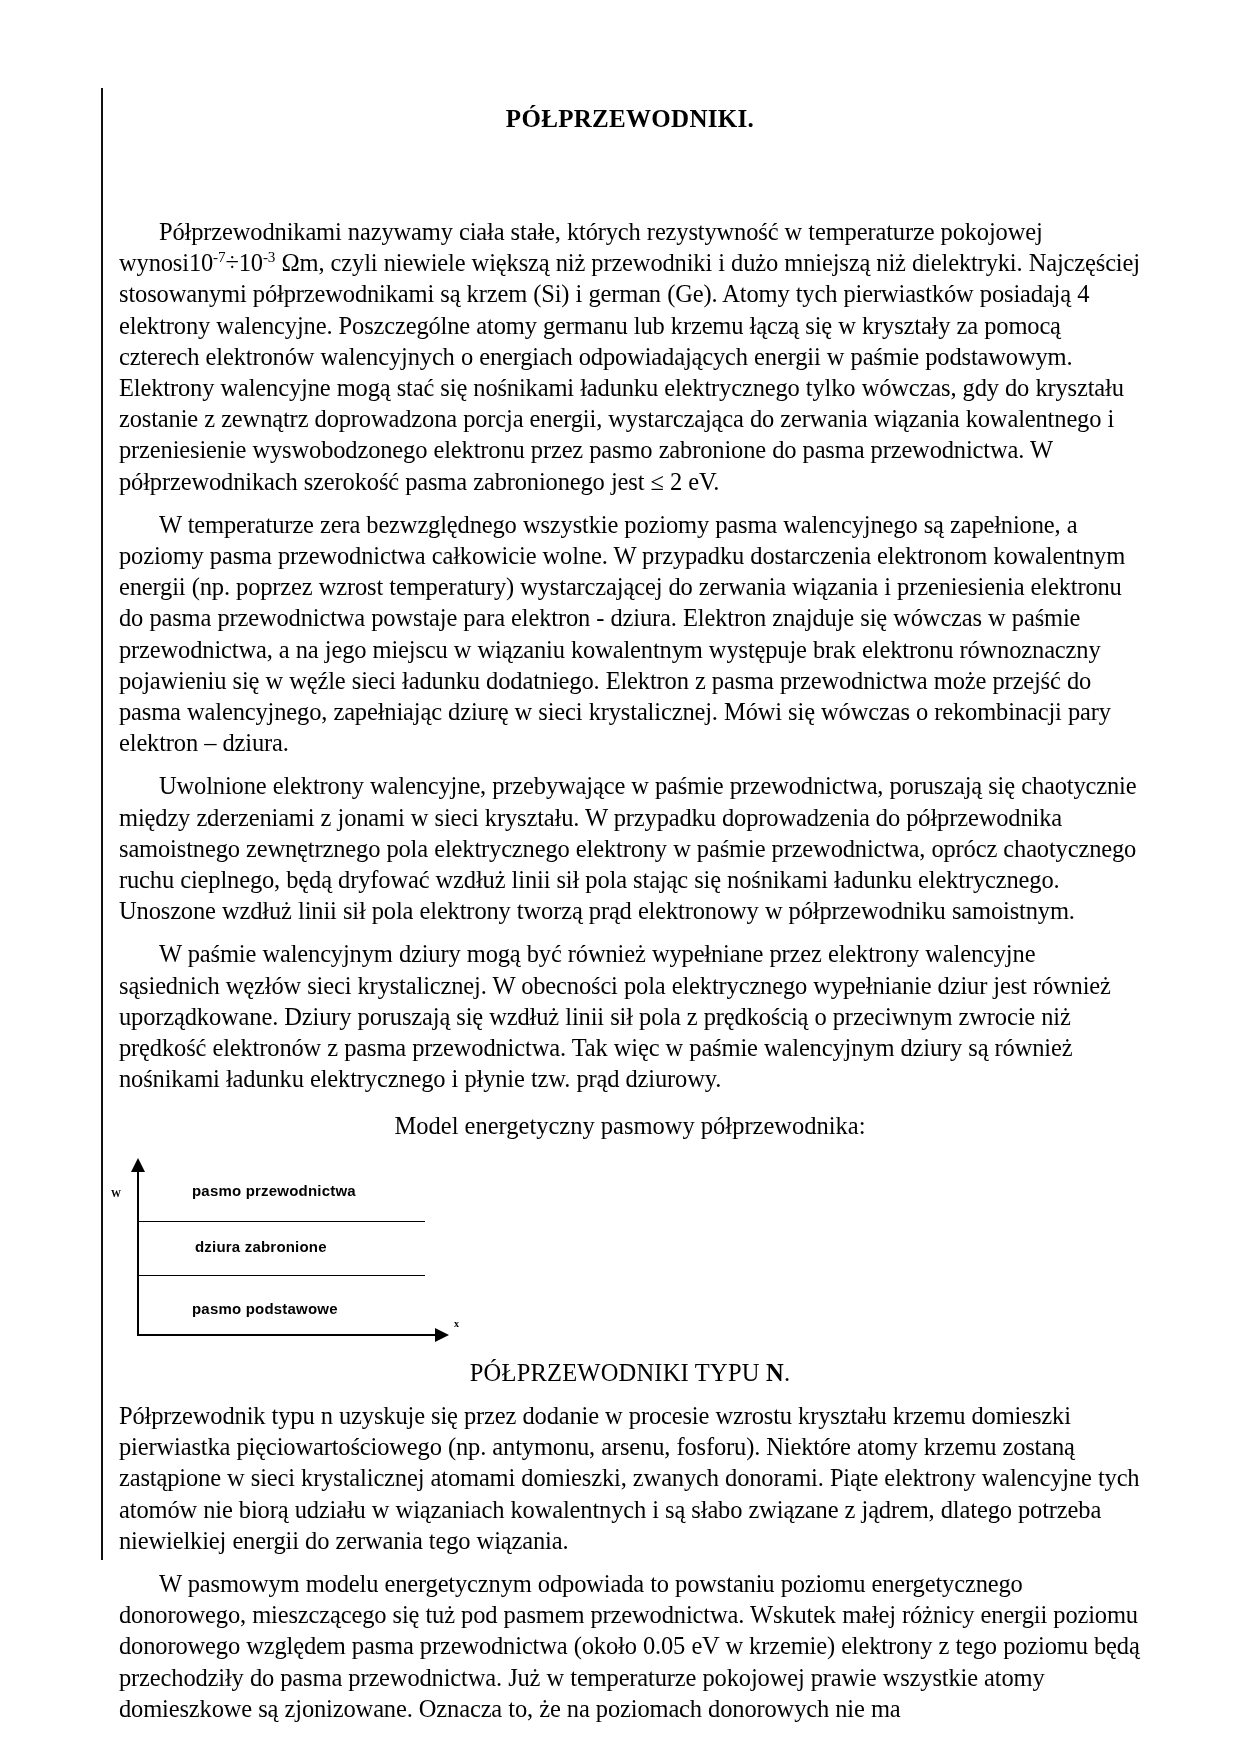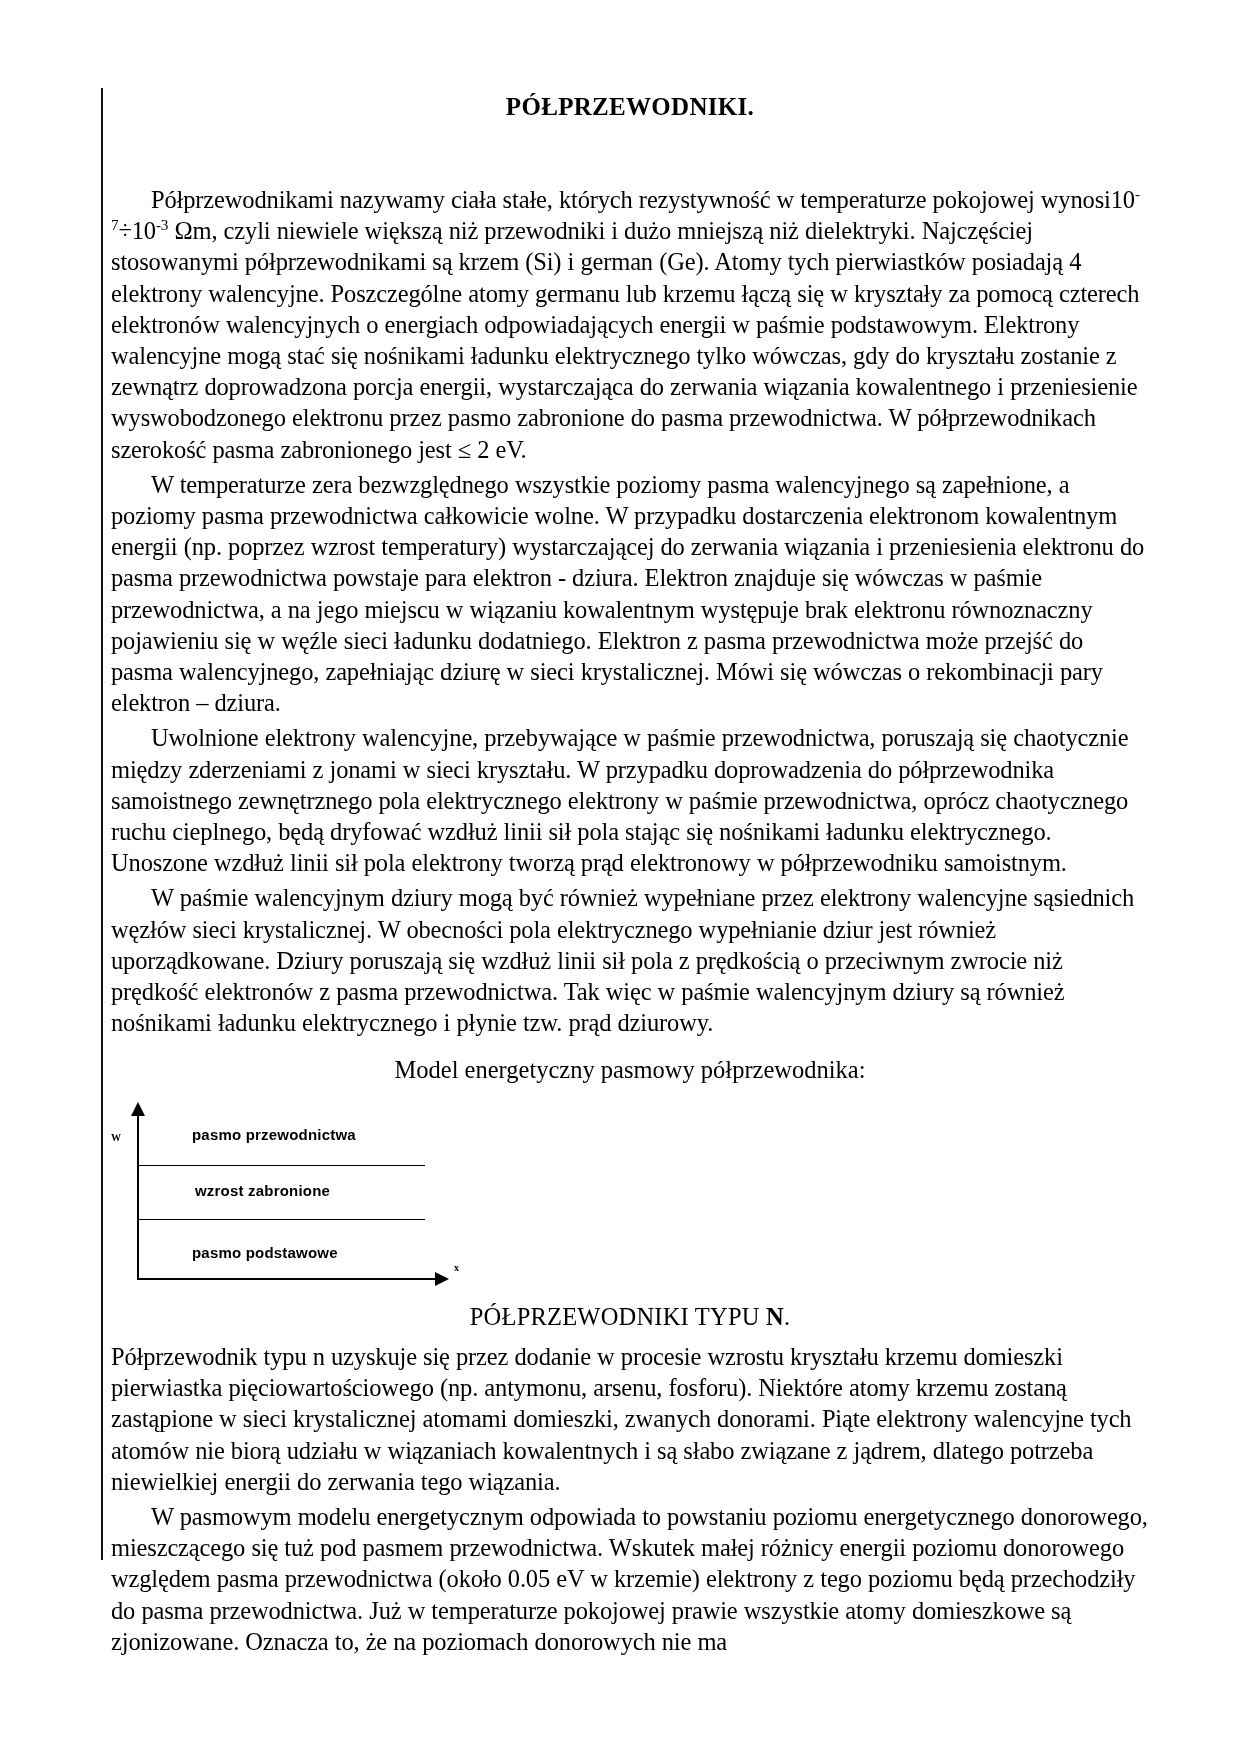--- a/index.html
+++ b/index.html
@@ -38,30 +38,30 @@
     position: absolute;
     left: 107px;
     top: 92px;
     width: 1046px;
   }
 
   h1.doc-title {
     font-size: 25px;
     font-weight: bold;
     text-align: center;
-    margin: 0;
+    margin: 12px;
     padding: 0;
     letter-spacing: 0.3px;
     line-height: 1.2;
   }
 
   .spacer-after-title { height: 58px; }
 
   p.para {
-    margin: 4px;
+    margin: 12px;
     font-size: 24.5px;
     line-height: 31.2px;
     text-align: left;
     text-indent: 40px;
     letter-spacing: -0.15px;
     word-spacing: 0.2px;
   }
   p.para.noindent { text-indent: 0; }
 
   sup.exp {
@@ -186,21 +186,21 @@
     <div class="diagram">
       <div class="axis-y-head"></div>
       <div class="axis-y"></div>
       <div class="axis-x"></div>
       <div class="axis-x-head"></div>
 
       <div class="band-line upper"></div>
       <div class="band-line lower"></div>
 
       <span class="band-label lbl-conduction">pasmo przewodnictwa</span>
-      <span class="band-label lbl-forbidden">wzrost zabronione</span>
+      <span class="band-label lbl-forbidden">dziura zabronione</span>
       <span class="band-label lbl-valence">pasmo podstawowe</span>
 
       <span class="axis-label lbl-w">W</span>
       <span class="axis-label lbl-x">x</span>
     </div>
 
     <h2 class="section-head"><span>PÓŁPRZEWODNIKI TYPU </span><b>N</b><span>.</span></h2>
 
     <p class="para noindent">Półprzewodnik typu n uzyskuje się przez dodanie w procesie wzrostu kryształu krzemu domieszki pierwiastka pięciowartościowego (np. antymonu, arsenu, fosforu). Niektóre atomy krzemu zostaną zastąpione w sieci krystalicznej atomami domieszki, zwanych donorami. Piąte elektrony walencyjne tych atomów nie biorą udziału w wiązaniach kowalentnych i są słabo związane z jądrem, dlatego potrzeba niewielkiej energii do zerwania tego wiązania.</p>
 

